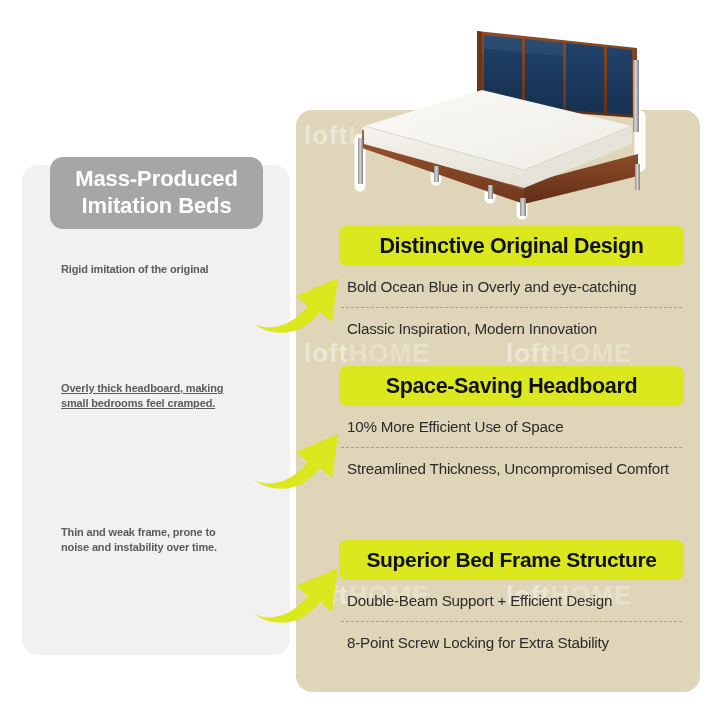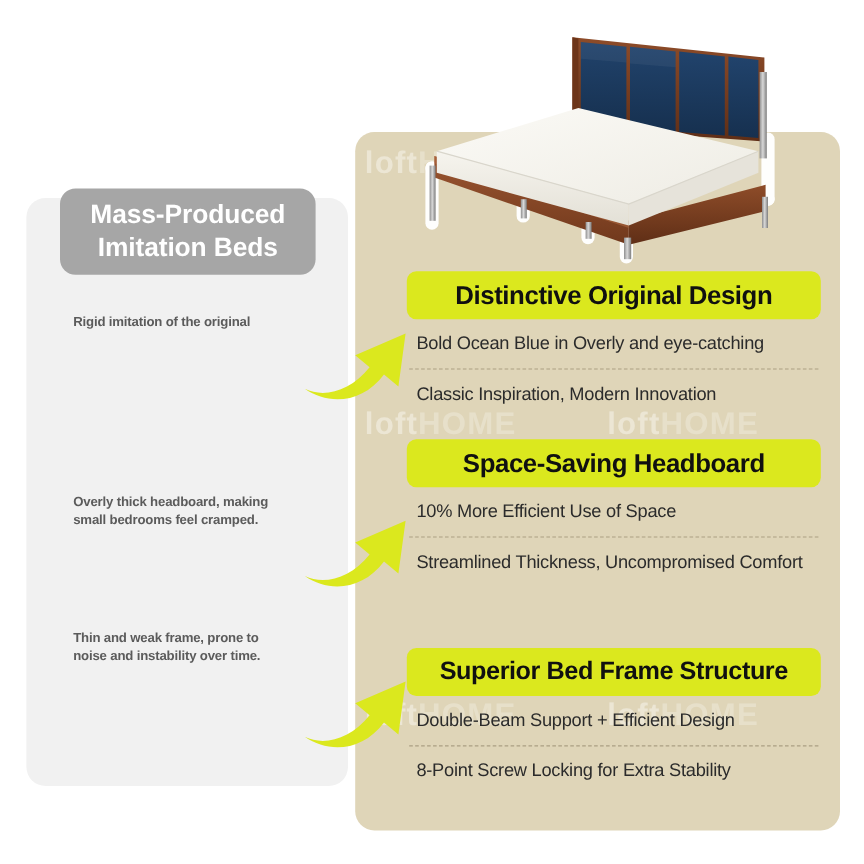--- a/index.html
+++ b/index.html
@@ -62,21 +62,21 @@
     left: 33px;
     width: 245px;
     color: #5b5b5b;
     font-size: 11px;
     font-weight: bold;
     line-height: 1.38;
     letter-spacing: -0.15px;
     margin-left: 28px;
   }
   .left-caption.c1 { top: 262px; }
-  .left-caption.c2 { top: 412px; }
+  .left-caption.c2 { top: 381px; text-decoration: underline; }
   .left-caption.c3 { top: 525px; }
 
   
   .right-panel {
     position: absolute;
     left: 296px;
     top: 110px;
     width: 404px;
     height: 582px;
     background: #dfd5b8;

